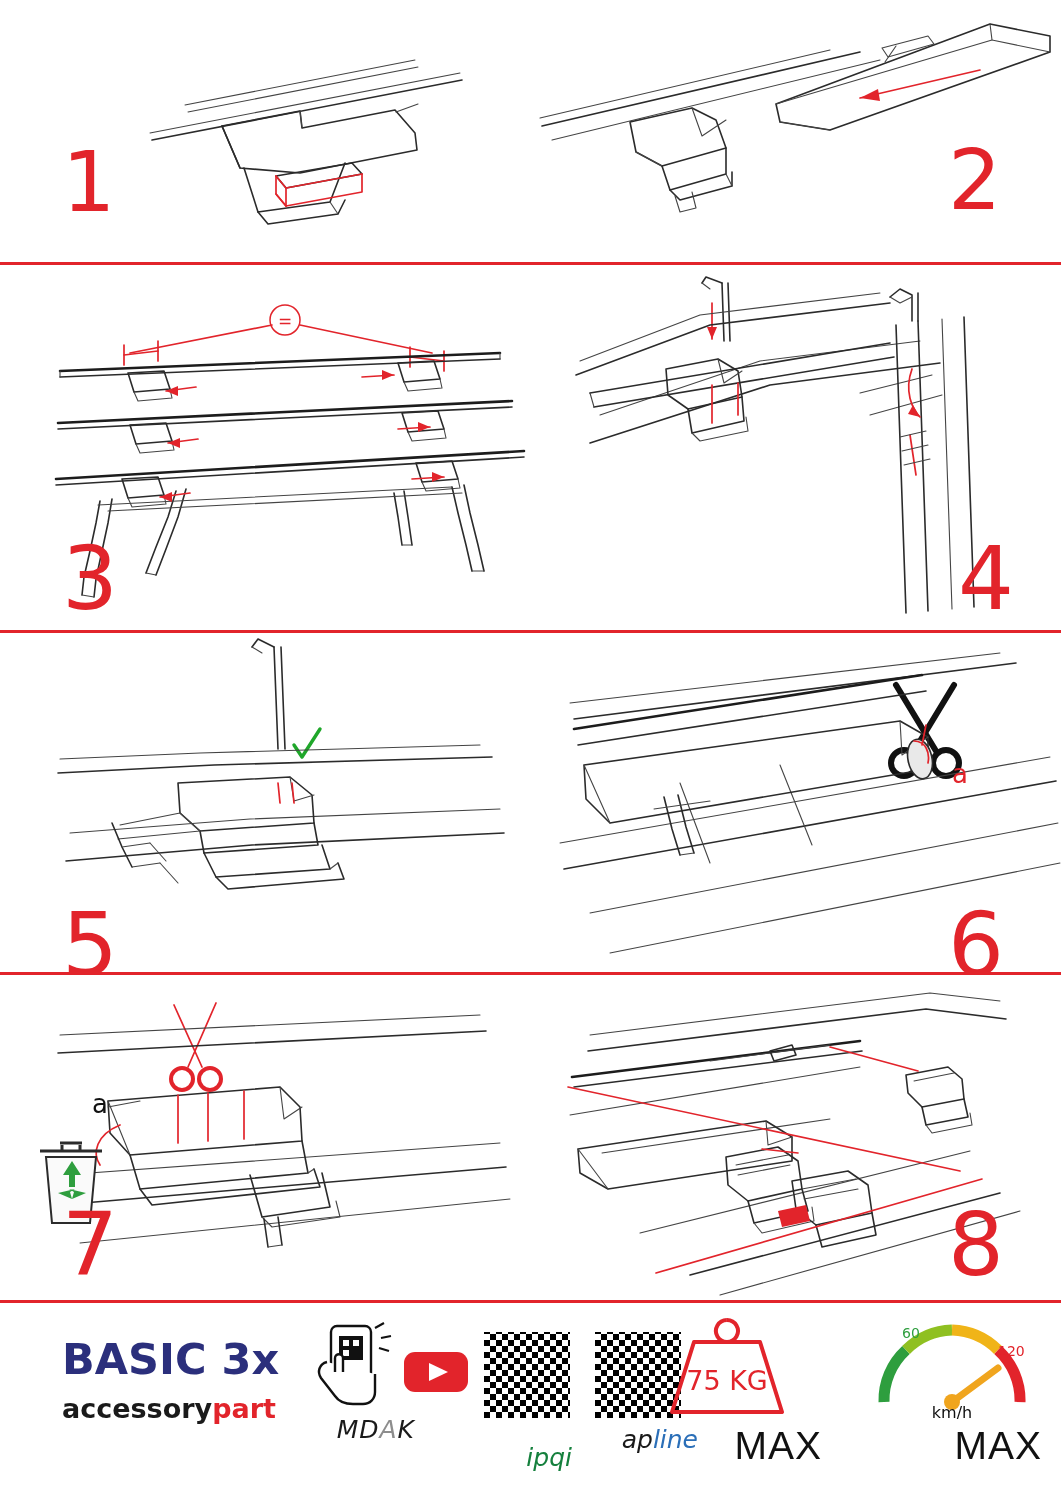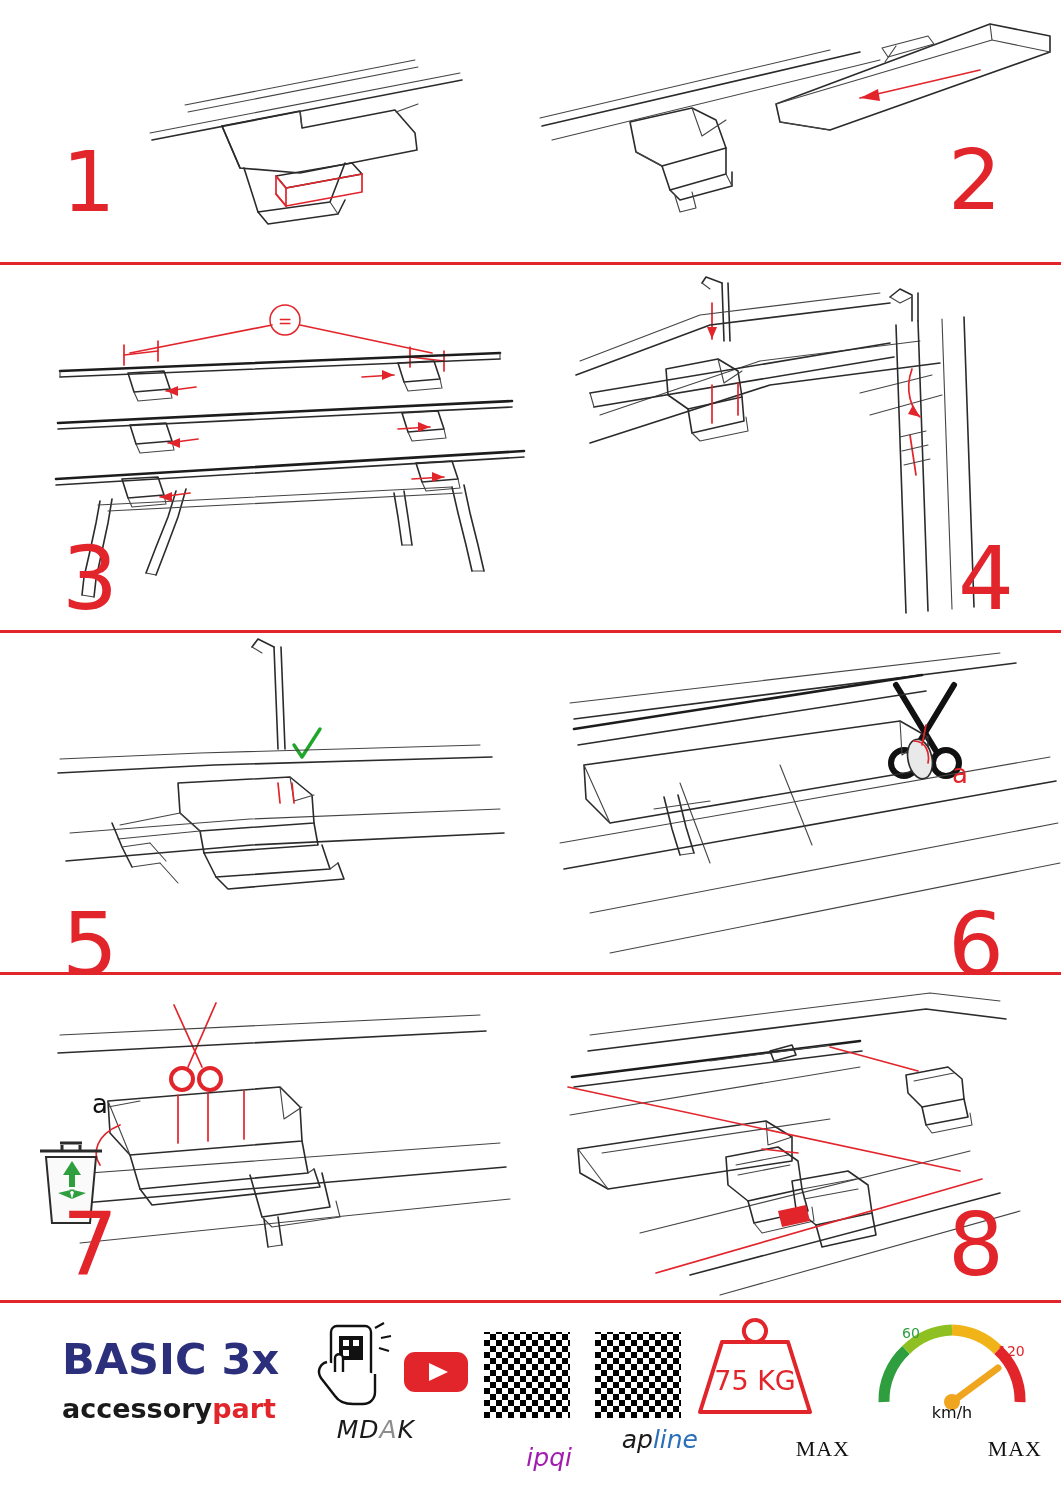--- a/index.html
+++ b/index.html
@@ -100,33 +100,33 @@
   }
   .logo-cap {
     font-family: "DejaVu Sans", sans-serif;
     font-size: 25px;
     line-height: 28px;
     margin-top: 8px;
     white-space: nowrap;
   }
   .cap-mdak { color: #1a1a1a; letter-spacing: 1px; }
   .cap-mdak .v { color: #8d8d8d; }
-  .cap-ipqi { color: #a21caf; margin-top: 26px; }
+  .cap-ipqi { color: #15803d; margin-top: 26px; }
   .cap-apline .p1 { color: #1a1a1a; margin-top: 40px; }
   .cap-apline .p2 { color: #2b6fb8; }
 
   .maxblock {
     position: absolute;
     text-align: right;
   }
   .max-label {
-    font-family: Liberation Serif, serif;
-    font-size: 22px;
+    font-family: Liberation Sans, sans-serif;
+    font-size: 39px;
     color: #111;
-    margin-top: 14px;
+    margin-top: 2px;
     letter-spacing: 1px;
   }
   .weight-text {
     font-family: "DejaVu Sans", sans-serif;
     font-size: 27px;
     fill: #e2242b;
   }
   .qr {
     width: 86px;
     height: 86px;
@@ -524,21 +524,21 @@
     <div class="logo-item" style="left:482px; top:32px; width:90px;">
       <div class="qr" style="margin:0 auto;"></div>
       <div class="logo-cap cap-ipqi">ipqi</div>
     </div>
 
     <div class="logo-item" style="left:578px; top:32px; width:120px;">
       <div class="qr" style="margin:0 auto;"></div>
       <div class="logo-cap cap-apline"><span class="p1">ap</span><span class="p2">line</span></div>
     </div>
 
-    <div class="maxblock" style="left:660px; top:12px; width:190px;">
+    <div class="maxblock" style="left:632px; top:12px; width:190px;">
       <svg width="190" height="110" viewBox="0 0 190 110">
         <path d="M95 8 a11 11 0 1 1 -0.1 0" fill="none" stroke="#e2242b" stroke-width="4"></path>
         <path d="M62 30 L128 30 L150 100 L40 100 Z" fill="none" stroke="#e2242b" stroke-width="4" stroke-linejoin="round"></path>
         <text x="95" y="78" text-anchor="middle" class="weight-text">75 KG</text>
       </svg>
       <div class="max-label">MAX</div>
     </div>
 
     <div class="maxblock" style="left:862px; top:10px; width:180px;">
       <svg width="180" height="112" viewBox="0 0 180 112">

